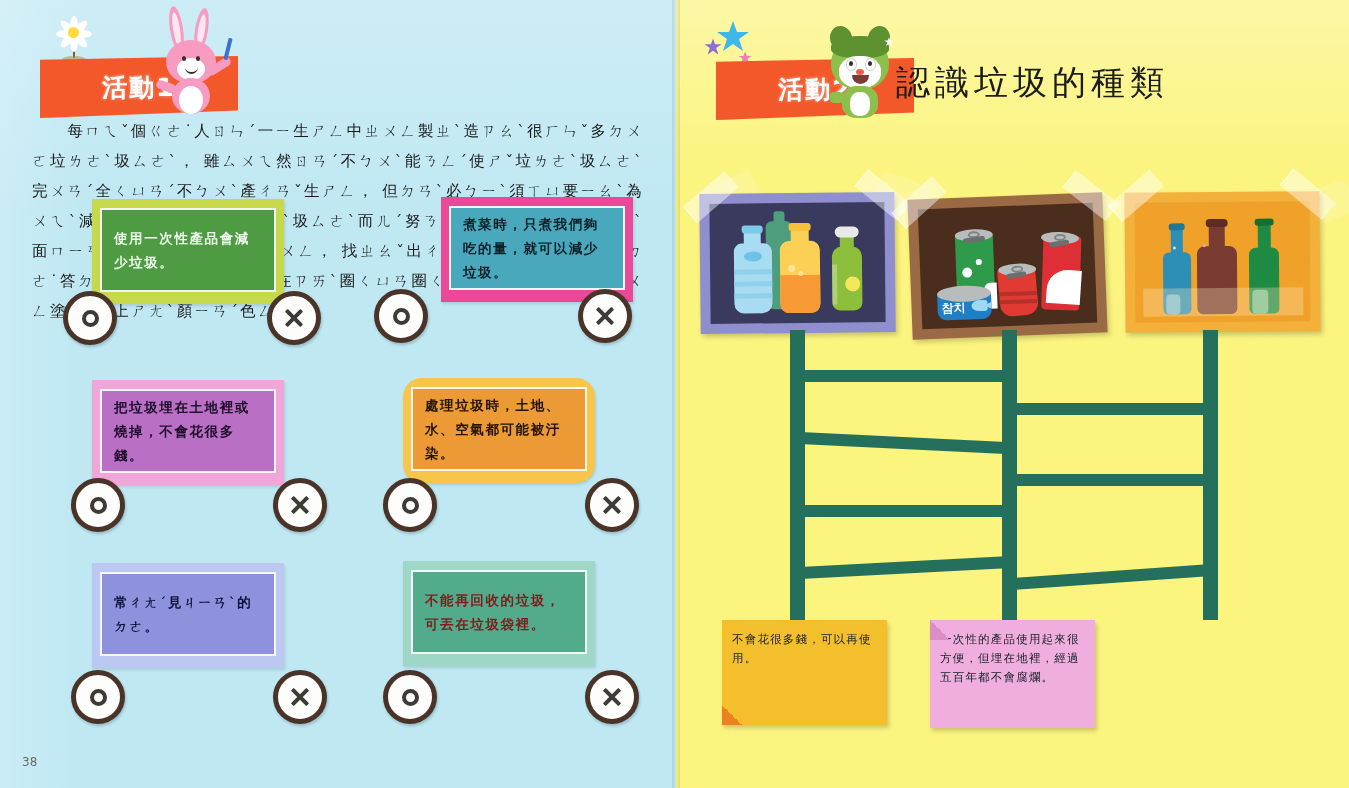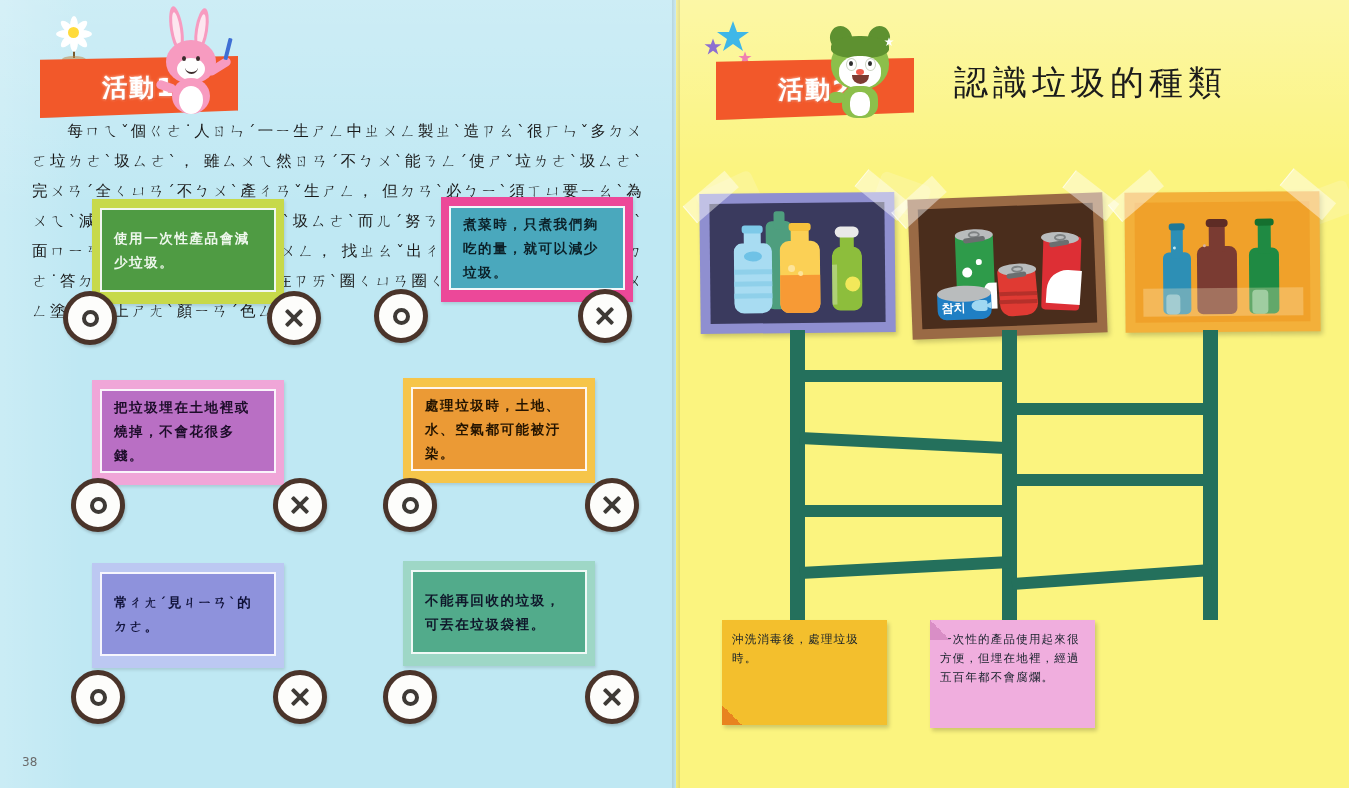--- a/index.html
+++ b/index.html
@@ -182,21 +182,21 @@
       <div class="qtext" style="color:#1d0d2a;">把垃圾埋在土地裡或燒掉，不會花很多錢。</div>
     </div>
   </div>
   <div class="mark" style="left:71px;top:478px;">
       <span class="o"></span>
     </div>
   <div class="mark" style="left:273px;top:478px;">
       <span class="x"></span>
     </div>
 
-  <div class="qcard" style="left:403px;top:378px;background:#f6c54a;">
+  <div class="qcard" style="left:403px;top:378px;background:#f6c54a;border-radius:19px;">
     <div class="inner" style="background:#eb9a35;">
       <div class="qtext" style="color:#241400;">處理垃圾時，土地、水、空氣都可能被汙染。</div>
     </div>
   </div>
   <div class="mark" style="left:383px;top:478px;">
       <span class="o"></span>
     </div>
   <div class="mark" style="left:585px;top:478px;">
       <span class="x"></span>
     </div>
@@ -208,21 +208,21 @@
   </div>
   <div class="mark" style="left:71px;top:670px;">
       <span class="o"></span>
     </div>
   <div class="mark" style="left:273px;top:670px;">
       <span class="x"></span>
     </div>
 
   <div class="qcard" style="left:403px;top:561px;background:#9ed7c6;">
     <div class="inner" style="background:#52ab8b;">
-      <div class="qtext" style="color:#0f172a;">不能再回收的垃圾，可丟在垃圾袋裡。</div>
+      <div class="qtext" style="color:#7f1d1d;">不能再回收的垃圾，可丟在垃圾袋裡。</div>
     </div>
   </div>
   <div class="mark" style="left:383px;top:670px;">
       <span class="o"></span>
     </div>
   <div class="mark" style="left:585px;top:670px;">
       <span class="x"></span>
     </div>
 
   <div class="pagenum" style="left:22px;top:755px;">38</div>
@@ -262,21 +262,21 @@
     <div class="ct" style="left:22px;top:64px;width:36px;height:32px;border-radius:40%;"></div>
     <div class="ct-w" style="left:30px;top:70px;width:20px;height:24px;border-radius:42%;"></div>
     <div class="ct" style="left:9px;top:70px;width:16px;height:11px;border-radius:6px;"></div>
     <div style="position:absolute;left:64px;top:10px;width:10px;height:10px;">
       <svg width="10" height="10" viewBox="0 0 34 34">
           <polygon points="17,1 21,12 33,12 23,19 27,31 17,24 7,31 11,19 1,12 13,12" fill="#ffffff"></polygon>
         </svg>
     </div>
   </div>
 
-  <div class="headline" style="left:954px;top:60px;">認識垃圾的種類</div>
+  <div class="headline" style="left:896px;top:60px;">認識垃圾的種類</div>
 
 
   <div class="bokeh" style="left:700px;top:180px;width:60px;height:40px;transform:rotate(-25deg);border-radius:6px;opacity:.5"></div>
   <div class="bokeh" style="left:876px;top:178px;width:52px;height:34px;transform:rotate(20deg);border-radius:6px;opacity:.5"></div>
   <div class="bokeh" style="left:1304px;top:186px;width:48px;height:34px;transform:rotate(-20deg);border-radius:6px;opacity:.5"></div>
 
   <div class="frame" style="left:700px;top:193px;width:195px;height:140px;background:#8f8fd0;transform:rotate(-0.6deg);">
     <div class="mat" style="background:#3a3a5e;">
 
       <div class="obj" style="left:56px;top:18px;width:26px;height:88px;background:#4e9e7e;border-radius:6px 6px 8px 8px;"></div>
@@ -373,21 +373,21 @@
   <div class="rung" style="left:800px;top:370px;width:210px;height:12px;"></div>
   <div class="rung" style="left:800px;top:432px;width:211px;height:12px;transform:rotate(2.8deg);"></div>
   <div class="rung" style="left:800px;top:505px;width:210px;height:12px;"></div>
   <div class="rung" style="left:800px;top:567px;width:211px;height:12px;transform:rotate(-3deg);"></div>
 
   <div class="rung" style="left:1012px;top:403px;width:199px;height:12px;"></div>
   <div class="rung" style="left:1012px;top:474px;width:199px;height:12px;"></div>
   <div class="rung" style="left:1012px;top:578px;width:200px;height:12px;transform:rotate(-4deg);"></div>
 
   <div class="note" style="left:722px;top:620px;background:#f3bf2d;">
-    <div class="ntxt">沖洗消毒後，處理垃圾時。</div>
+    <div class="ntxt">不會花很多錢，可以再使用。</div>
     <div class="foldbl" style="background:linear-gradient(45deg,#e8831f 50%,transparent 50%);"></div>
   </div>
 
   <div class="note" style="left:930px;top:620px;background:#f0aede;height:108px;">
     <div class="ntxt">一次性的產品使用起來很方便，但埋在地裡，經過五百年都不會腐爛。</div>
     <div class="foldtr" style="left:0;top:0;background:linear-gradient(225deg,transparent 50%,#d98ec6 50%);"></div>
   </div>
 
 
   <div class="pagenum" style="left:1353px;top:755px;">39</div>

